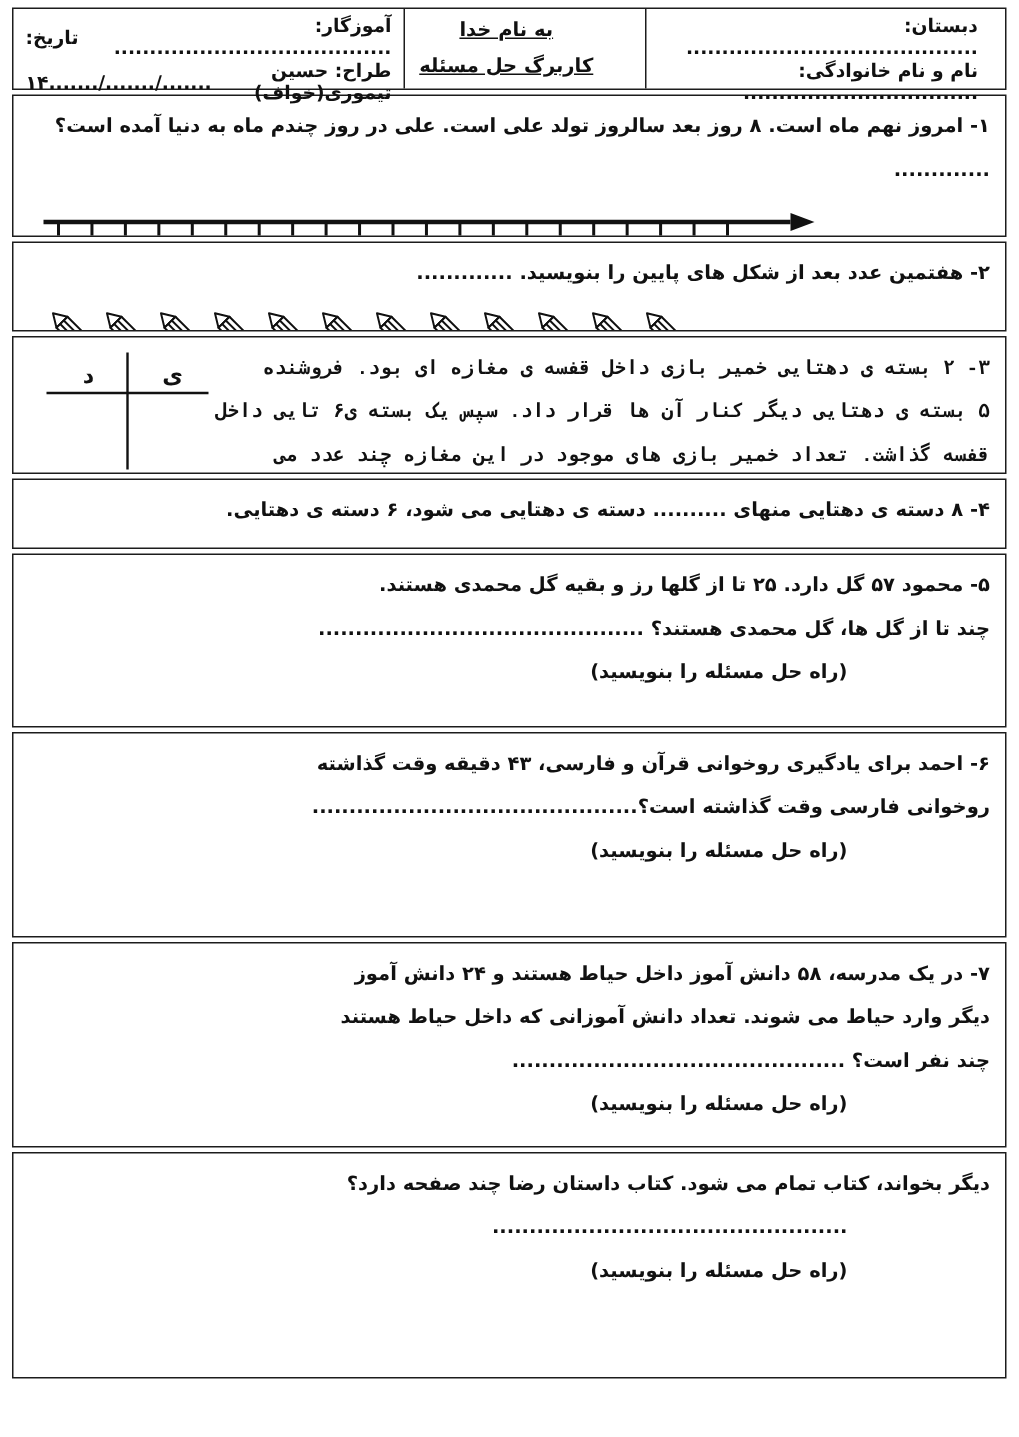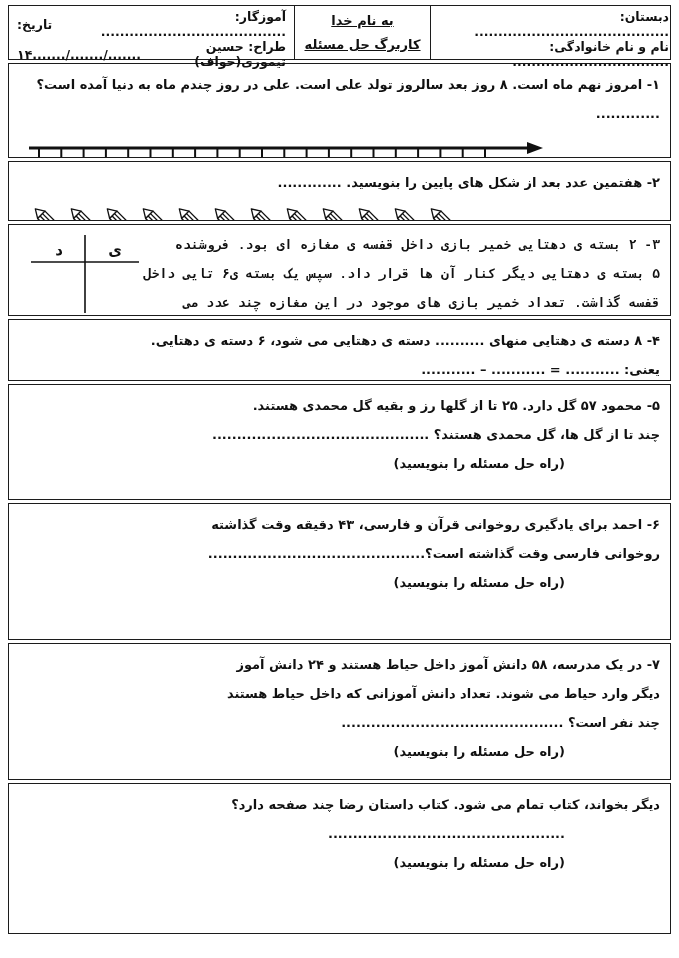--- a/index.html
+++ b/index.html
@@ -20,21 +20,22 @@
     display:flex;
     border:1.6px solid #1c1c1c;
     height:55px;
     font-weight:bold;
     font-size:12.5px;
   }
   .hdr-right {
     width:240px;
     border-left:1.6px solid #1c1c1c;
     display:flex; flex-direction:column; justify-content:space-around;
-    padding:3px 1px;
+    padding:3px 18px;
+    margin-left:25px;
   }
   .hdr-mid {
     width:136px;
     border-left:1.6px solid #1c1c1c;
     display:flex; flex-direction:column; align-items:center; justify-content:space-around;
     padding:3px 2px;
     font-size:13px;
     text-decoration:underline;
   }
   .hdr-left {
@@ -49,21 +50,21 @@
     border:1.6px solid #1c1c1c;
     margin-top:3px;
     padding:6px 10px 0 10px;
     font-weight:bold;
     font-size:13px;
     line-height:29px;
     text-align:right;
     overflow:hidden;
   }
   .qbox:first-of-type { margin-top:4px; }
-  .h-q1{height:95px} .h-q2{height:60px} .h-q3{height:92px} .h-q4{height:62px}
+  .h-q1{height:95px} .h-q2{height:60px} .h-q3{height:92px} .h-q4{height:47px}
   .h-q5{height:116px} .h-q6{height:137px} .h-q7{height:137px} .h-q8{height:151px}
   .indent-note { padding-left:0; padding-right:95px; }
   .align-left  { text-align:right; }
   
   .numberline-wrap { direction:ltr; text-align:left; margin-top:11px; padding-left:6px; }
   .numberline text {
     font-family:"DejaVu Sans", sans-serif;
     font-size:12.5px; font-weight:bold; fill:#111;
   }
   

